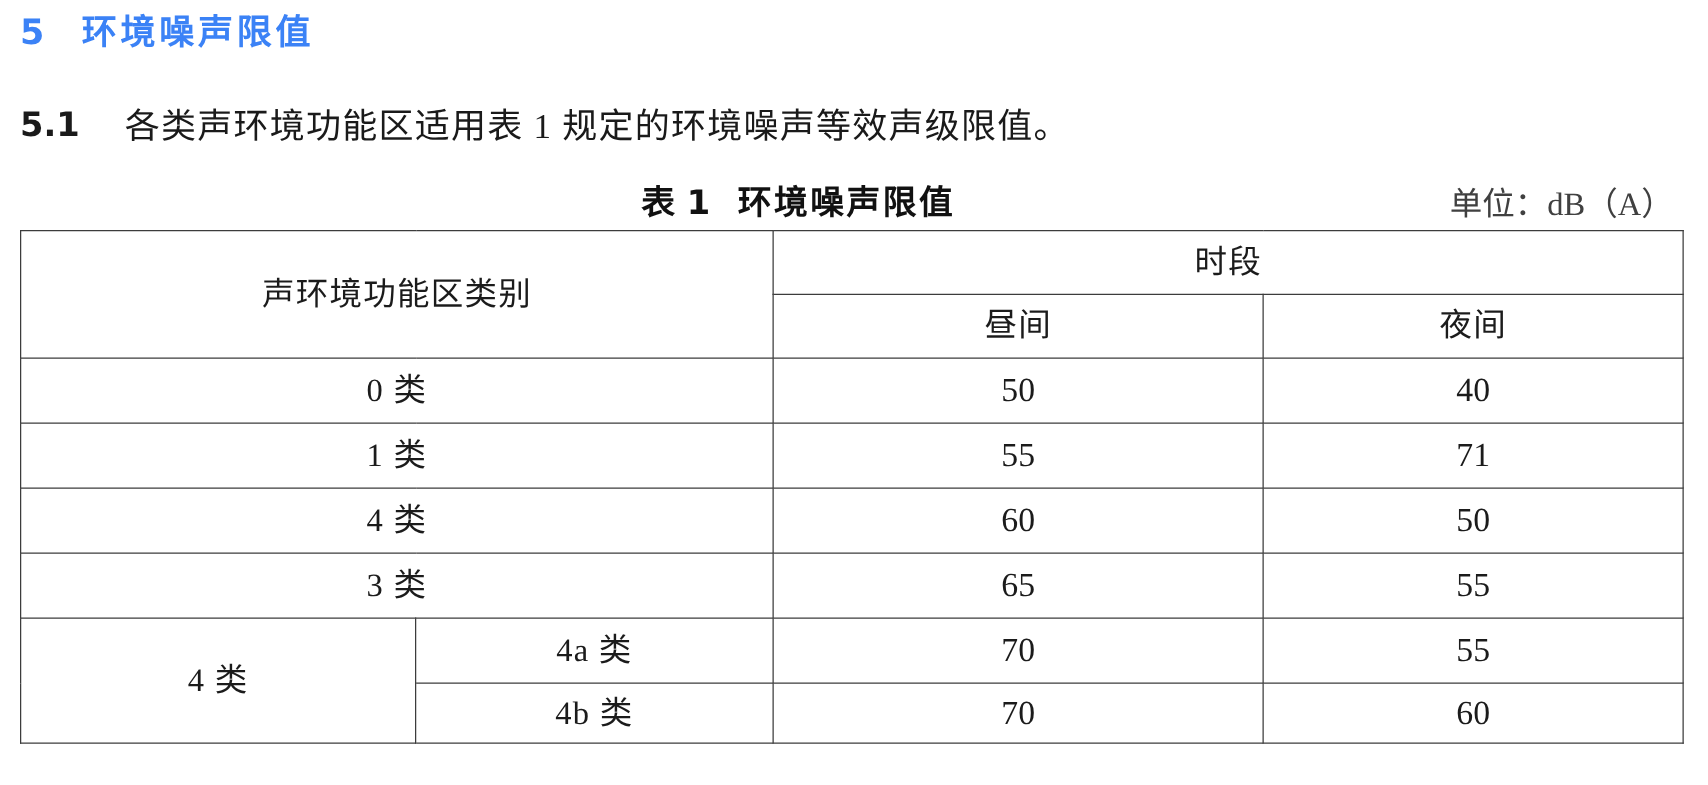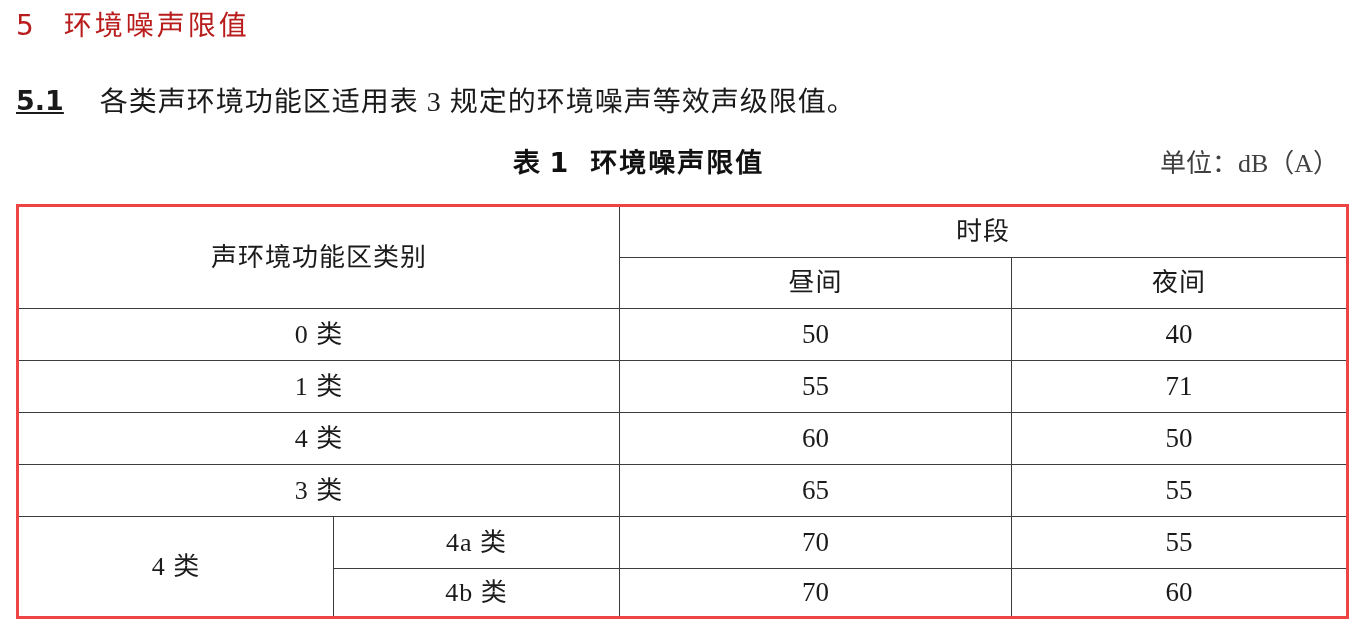--- a/index.html
+++ b/index.html
@@ -16,24 +16,24 @@
     overflow: hidden;
     font-family: "Liberation Serif", "DejaVu Serif", serif;
   }
 
   
   .section-heading {
     position: absolute;
     left: 16px;
     top: 8px;
     font-family: "DejaVu Sans", "Liberation Sans", sans-serif;
-    font-weight: normal;
+    font-weight: bold;
     font-size: 28px;
     line-height: 36px;
-    color: #b91c1c;
+    color: #3b82f6;
     white-space: nowrap;
   }
   .section-heading .num {
     display: inline-block;
     margin-right: 30px;
   }
   .section-heading .ttl {
     letter-spacing: 3px;
   }
 
@@ -46,21 +46,20 @@
     white-space: nowrap;
     color: #1a1a1a;
   }
   .clause .num {
     display: inline-block;
     font-family: "DejaVu Sans", "Liberation Sans", sans-serif;
     font-weight: bold;
     font-size: 27px;
     margin-right: 36px;
     vertical-align: 1px;
-    text-decoration: underline;
   }
   .clause .txt {
     font-family: "Liberation Serif", "DejaVu Serif", serif;
     letter-spacing: 1px;
   }
 
   
   .caption-row {
     position: absolute;
     left: 17px;
@@ -89,25 +88,25 @@
     font-size: 26px;
     line-height: 36px;
     white-space: nowrap;
     color: #404040;
   }
 
   
   .noise-table {
     position: absolute;
     left: 16px;
-    top: 204px;
+    top: 184px;
     width: 1330px;
     border-collapse: collapse;
     table-layout: fixed;
-    border: 3px solid #ef4444;
+    border: 1px solid #ef4444;
     font-family: "Liberation Serif", "DejaVu Serif", serif;
     font-size: 26px;
     color: #1b1b1b;
   }
   .noise-table td {
     border: 1px solid #3c3c3c;
     text-align: center;
     vertical-align: middle;
     padding: 0;
     height: 51px;
@@ -127,21 +126,21 @@
 </head>
 <body>
 
 <div class="page">
 
   <div class="section-heading">
     <span class="num">5</span><span class="ttl">环境噪声限值</span>
   </div>
 
   <div class="clause">
-    <span class="num">5.1</span><span class="txt">各类声环境功能区适用表 3 规定的环境噪声等效声级限值。</span>
+    <span class="num">5.1</span><span class="txt">各类声环境功能区适用表 1 规定的环境噪声等效声级限值。</span>
   </div>
 
   <div class="caption-row">
     <div class="table-caption">
       <span class="cap-label">表 1</span><span class="cap-title">环境噪声限值</span>
     </div>
     <div class="unit-label">单位：dB（A）</div>
   </div>
 
   <table class="noise-table">

